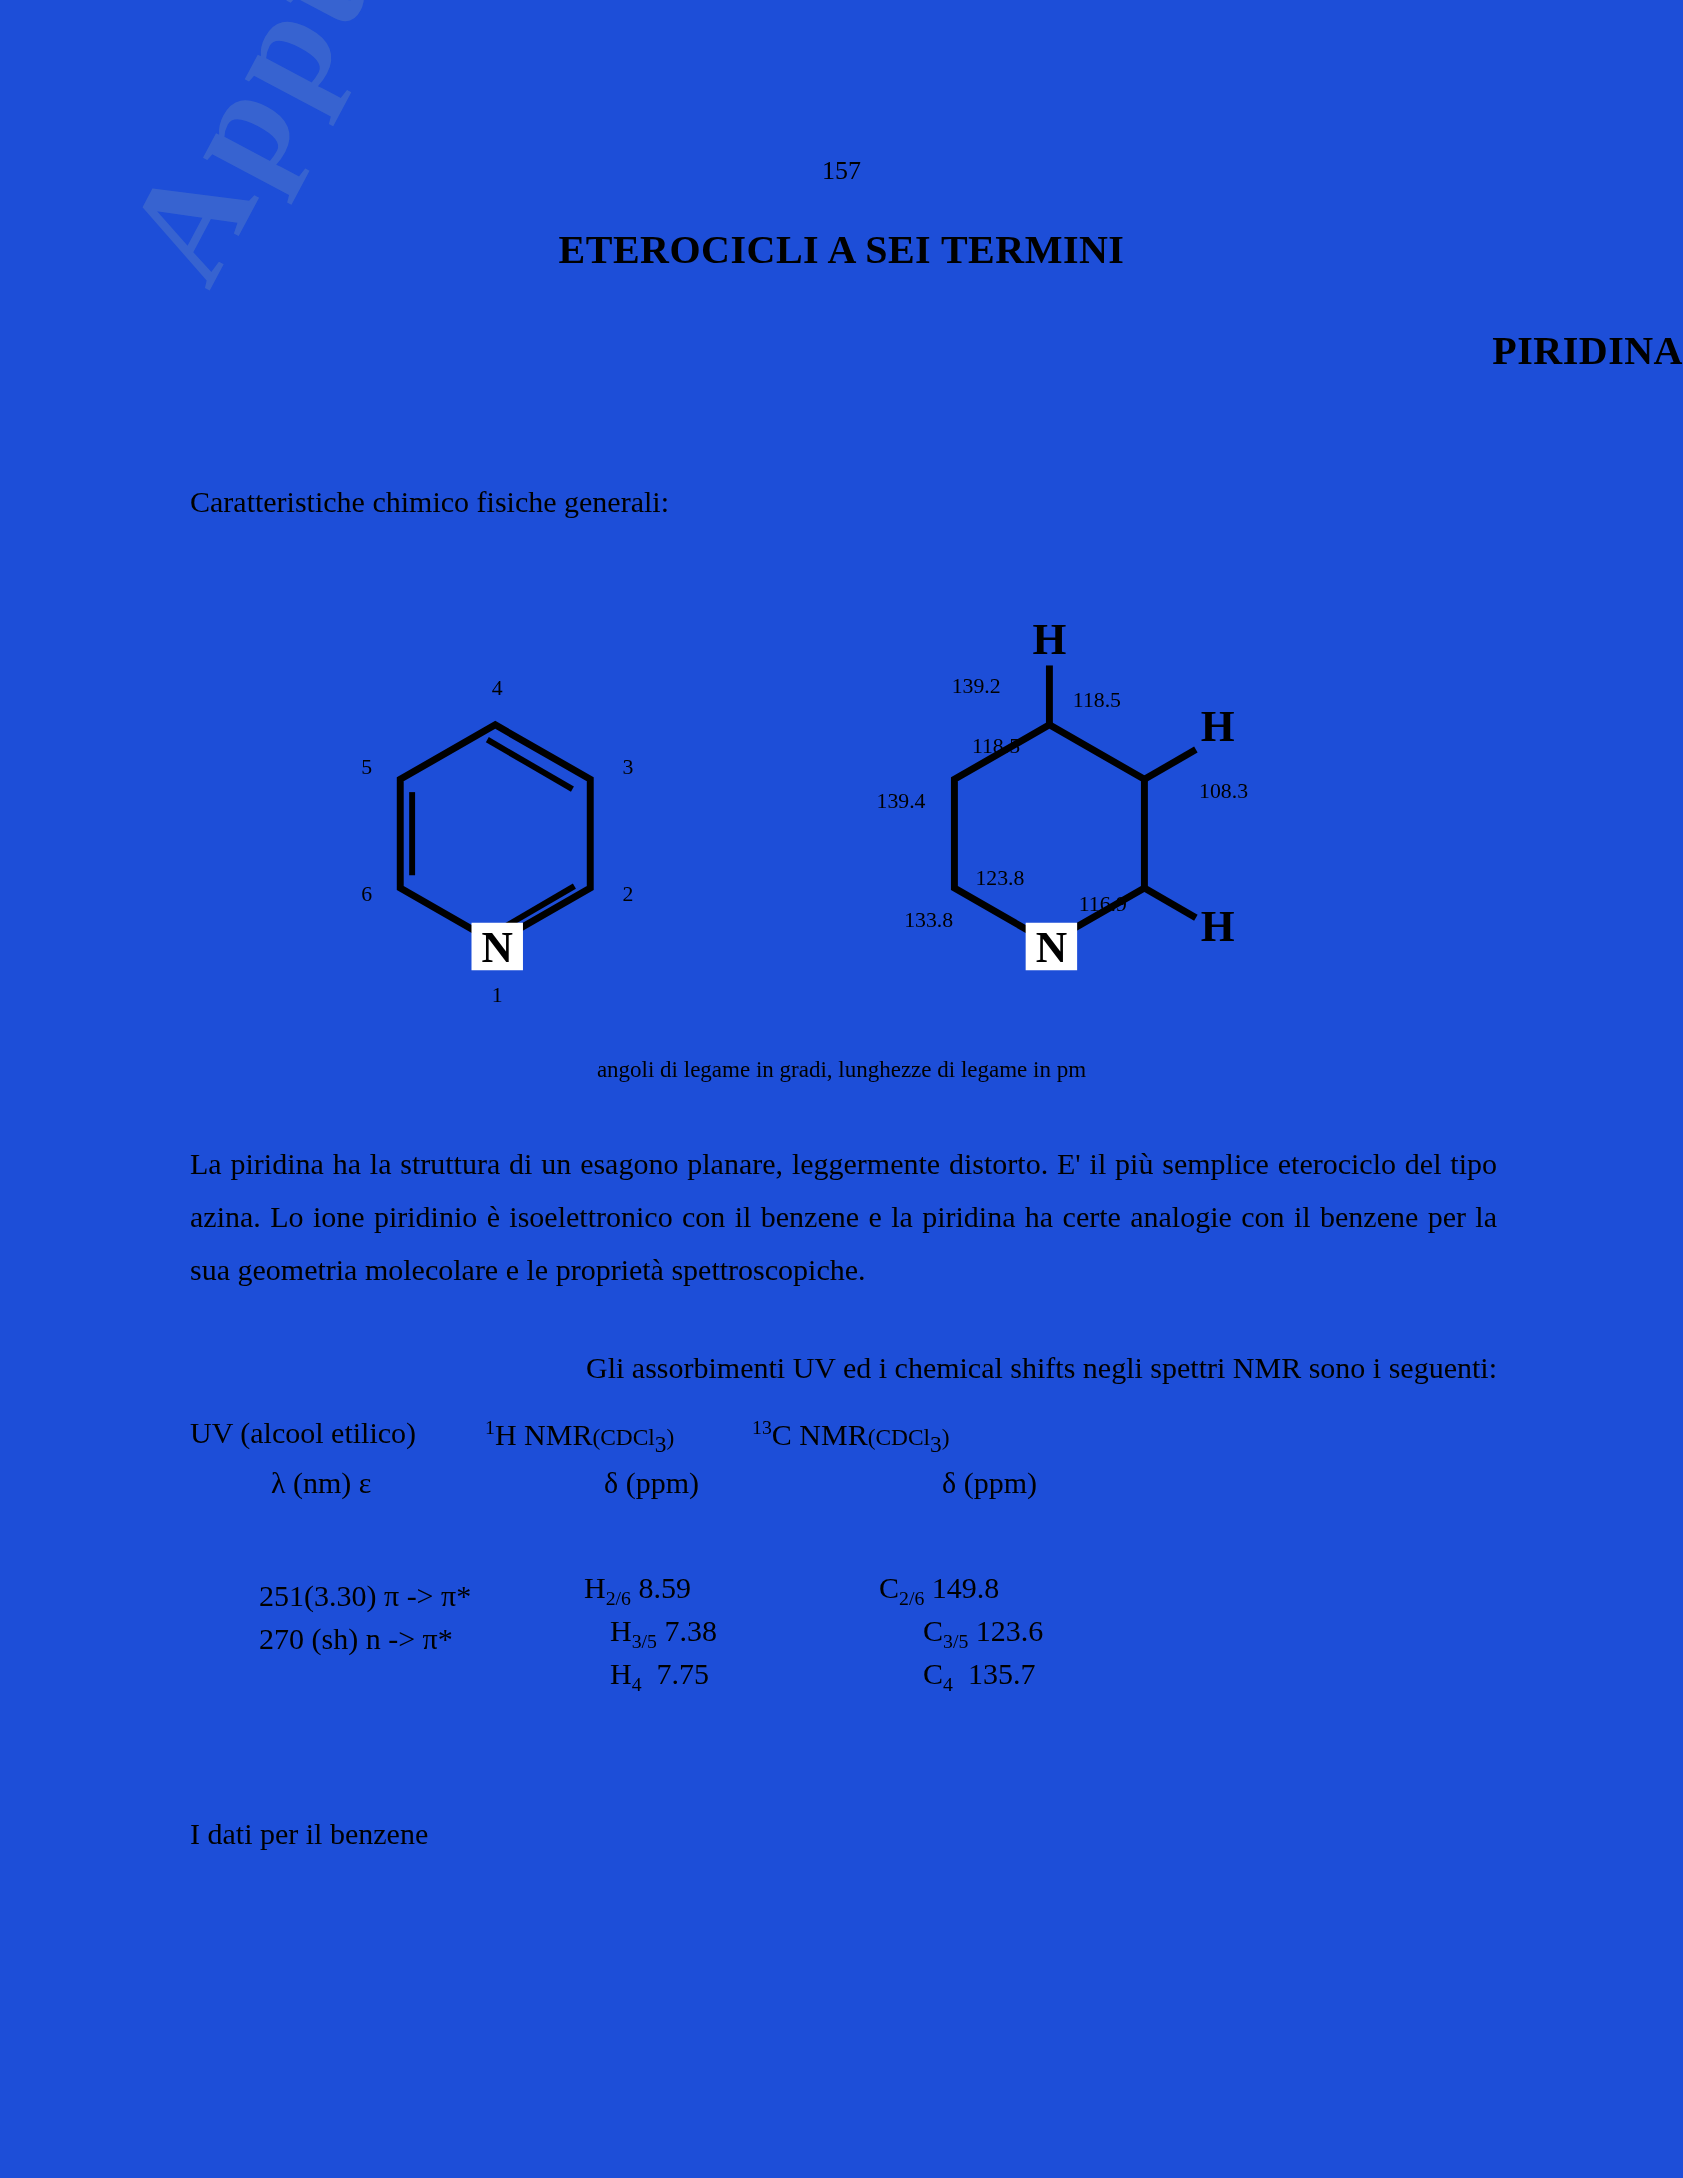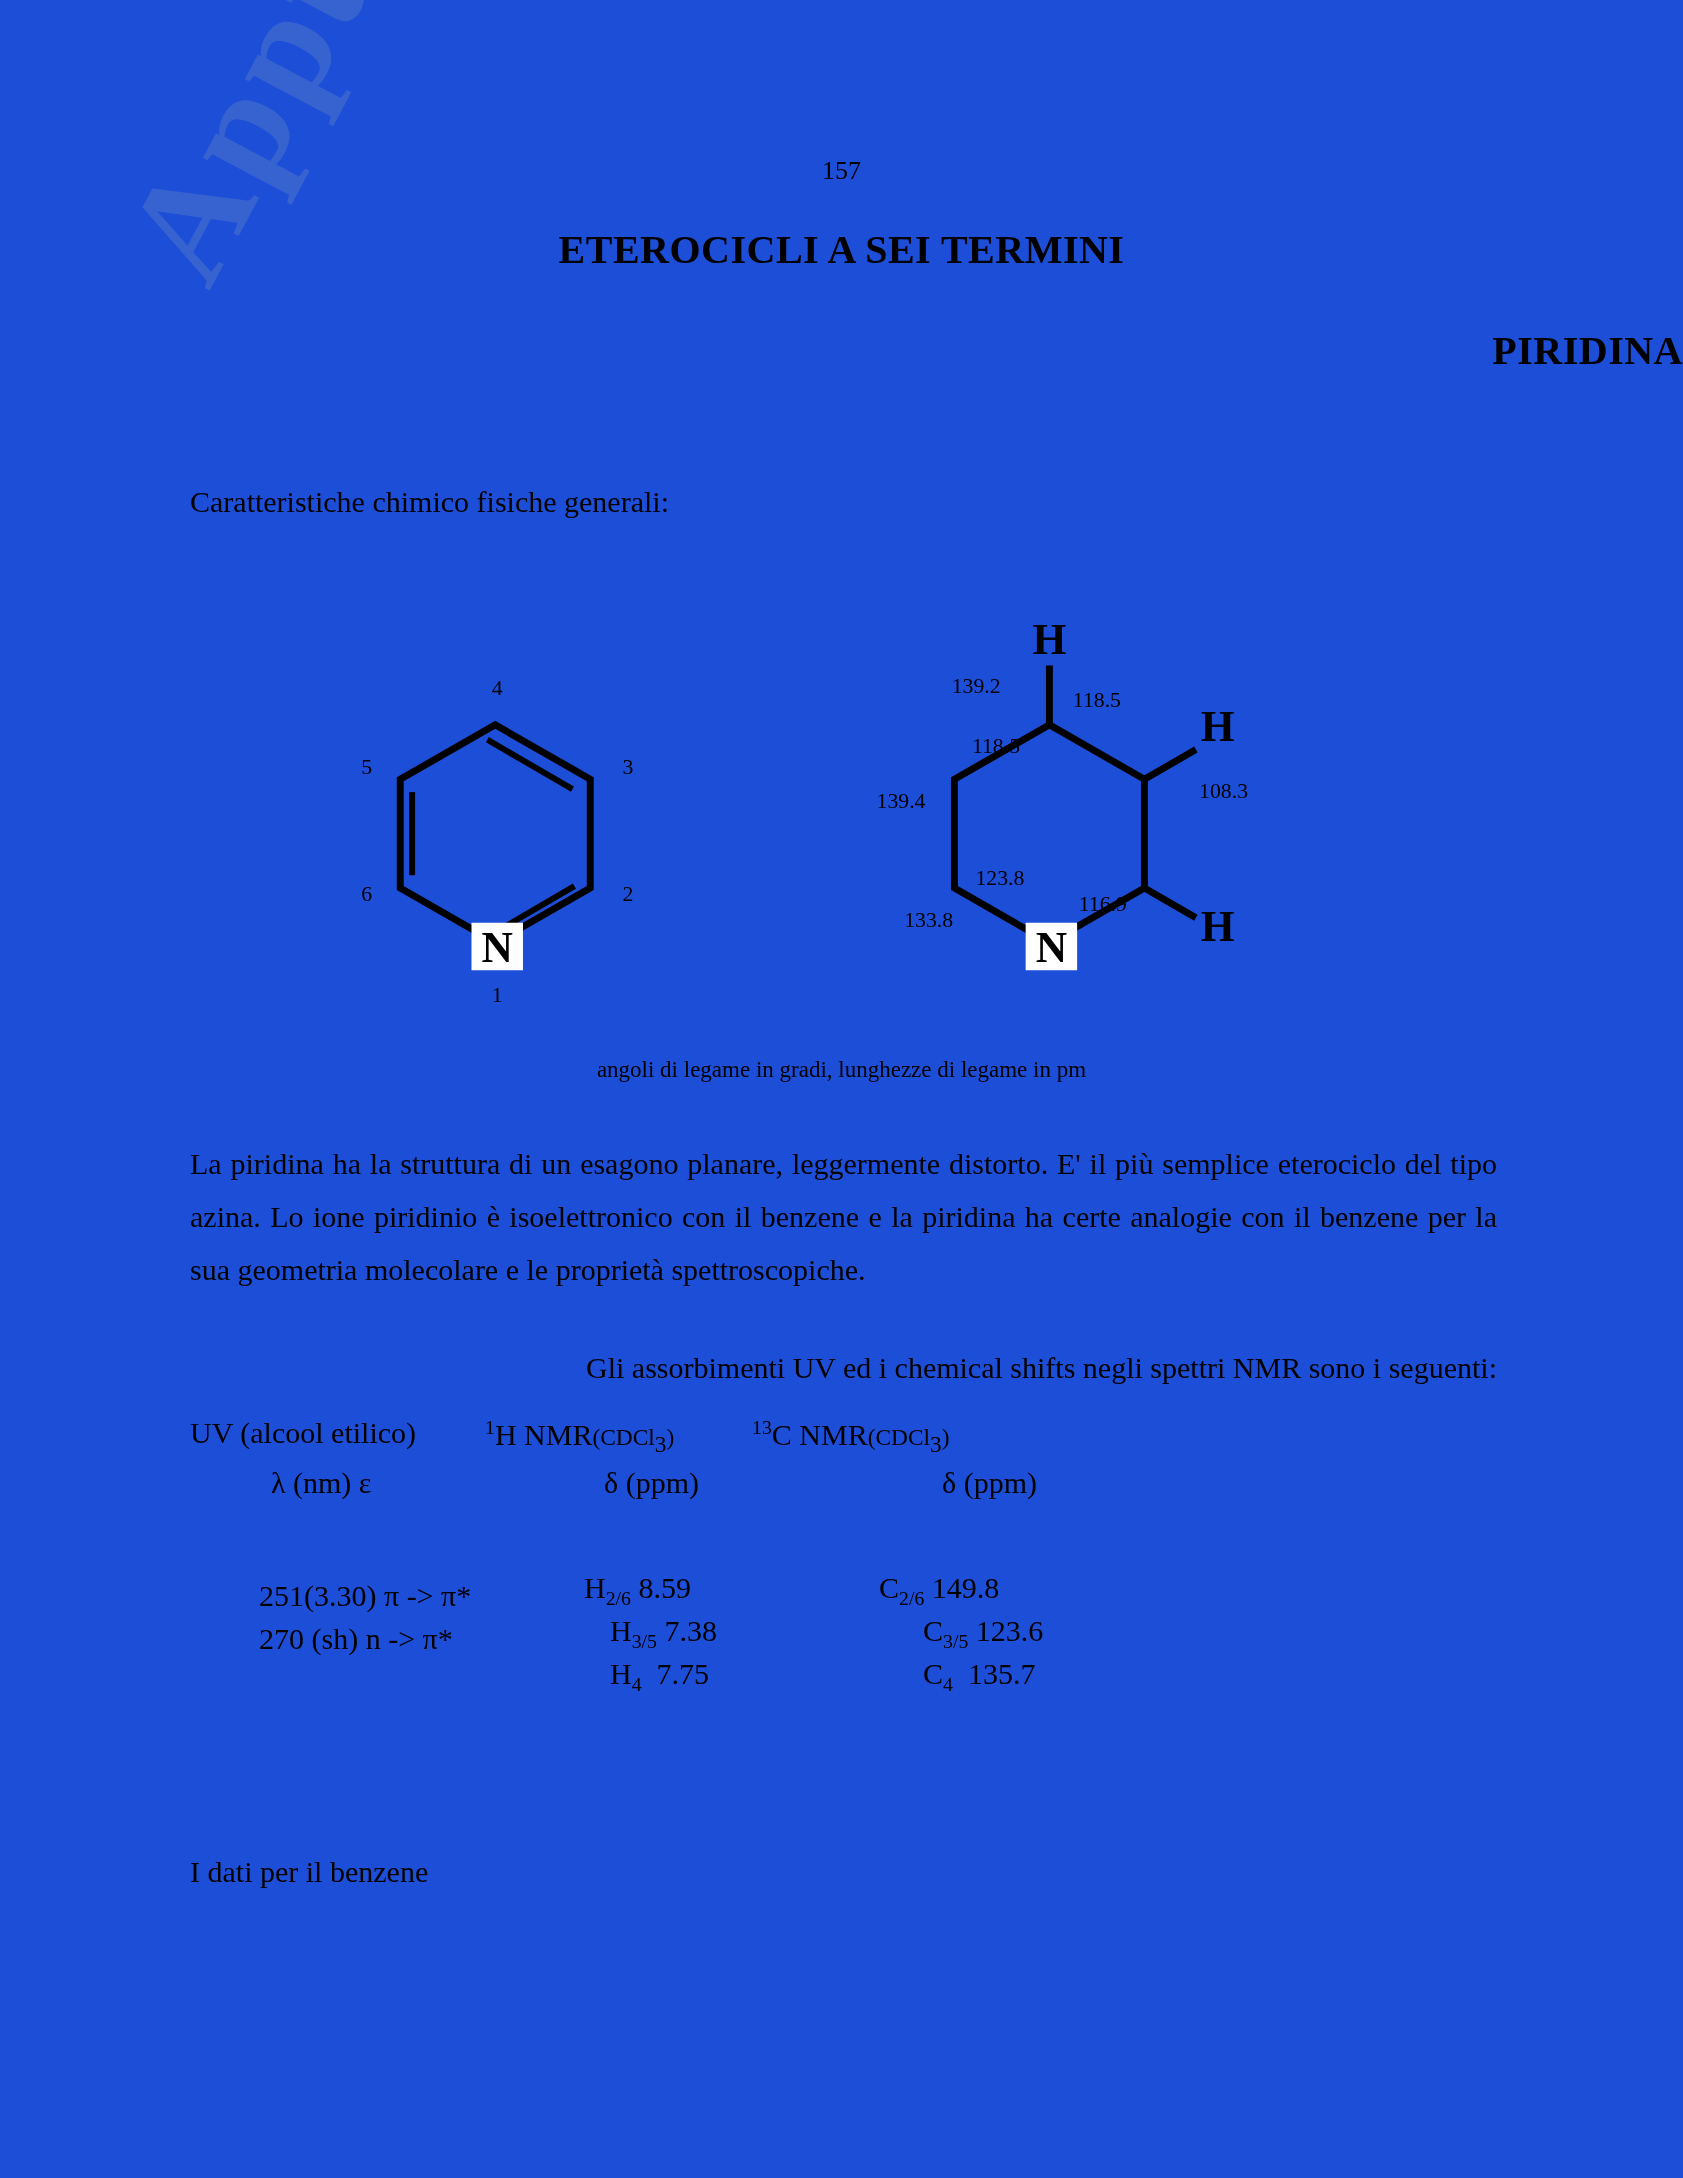--- a/index.html
+++ b/index.html
@@ -138,21 +138,20 @@
 
   sup { font-size: 0.66em; vertical-align: super; }
   sub { font-size: 0.66em; vertical-align: sub; }
   .small-cap { font-size: 0.78em; }
 
   .closing-line {
     position: absolute;
     left: 190px;
     top: 1817px;
     font-size: 30px;
-    margin-top: 38px;
   }
 
   
   .lbl {
     font-family: "Liberation Serif", serif;
     font-size: 22px;
     fill: #000;
   }
   .atom {
     font-family: "Liberation Serif", serif;

